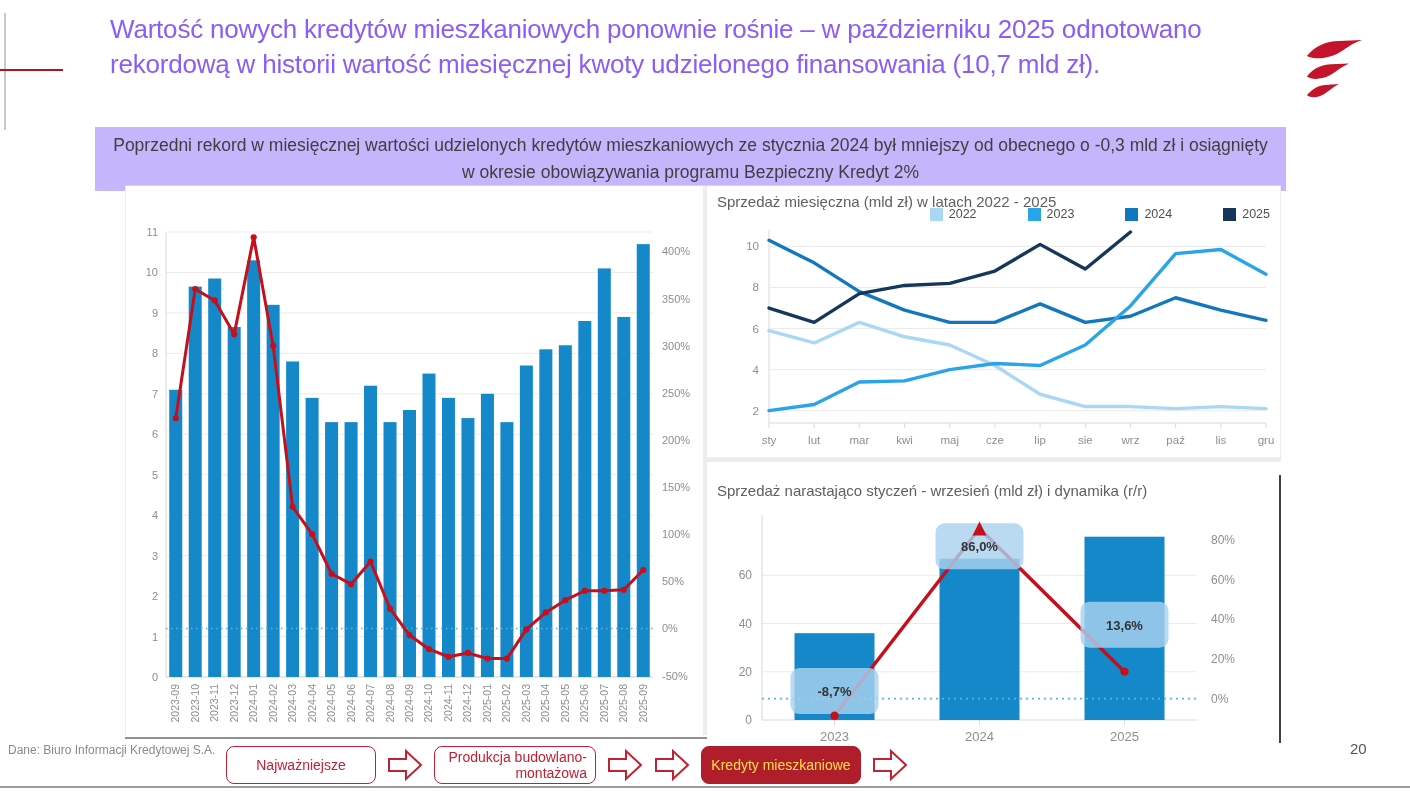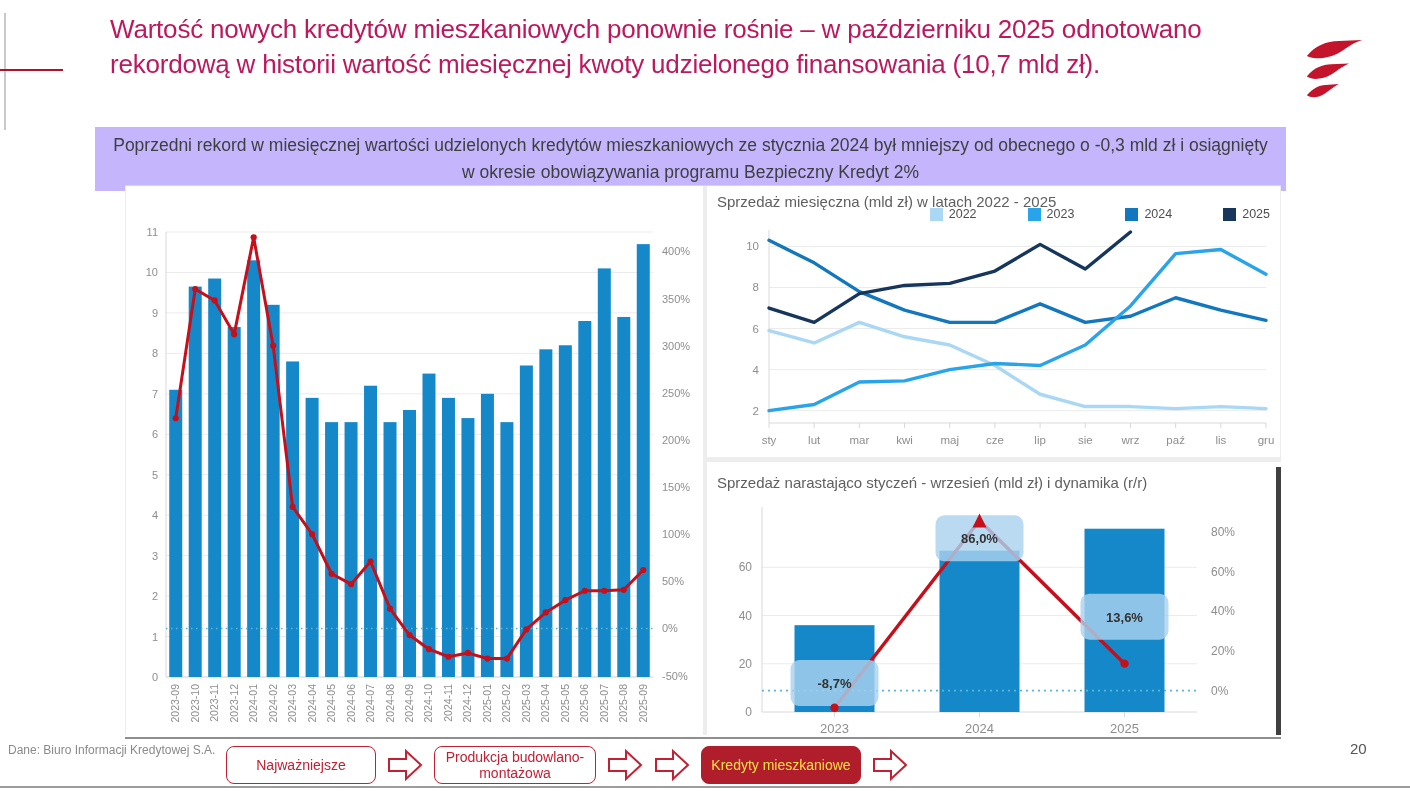--- a/index.html
+++ b/index.html
@@ -1,44 +1,44 @@
 <!DOCTYPE html>
 <html><head>
 <meta charset="utf-8">
 <style>
   html,body{margin:0;padding:0;background:#e9e9e9;}
   .slide{position:relative;width:1410px;height:791px;background:#ffffff;overflow:hidden;
          font-family:"Liberation Sans",sans-serif;}
   .accent-vline{position:absolute;left:4px;top:13px;width:2px;height:117px;background:#c9c9c9;}
   .accent-hline{position:absolute;left:0;top:69px;width:63px;height:2px;background:#b01226;}
   .page-title{position:absolute;left:110px;top:12px;width:1185px;font-size:26px;line-height:1.35;
-              color:#be185d;letter-spacing:-0.2px;}
+              color:#8b5cf6;letter-spacing:-0.2px;}
   .subtitle{position:absolute;left:95px;top:127px;width:1191px;box-sizing:border-box;
             background:#c4b5fd;color:#3f3f3f;font-size:17.5px;line-height:1.55;
             text-align:center;padding:5px 14px;}
   .logo{position:absolute;left:1304px;top:38px;width:60px;height:62px;}
   .dashboard{position:absolute;left:125px;top:185px;width:1156px;height:551px;
              border-top:1px solid #d6d6d6;border-bottom:2px solid #8f8f8f;box-sizing:content-box;}
   .panel{position:absolute;background:#fff;}
   .panel-left{left:0;top:0;width:577px;height:549px;border-left:1px solid #ededed;
               border-right:4px solid #ededed;}
   .panel-rt{left:582px;top:0;width:574px;height:276px;border-bottom:5px solid #ededed;
             border-right:1px solid #ededed;box-sizing:border-box;}
-  .panel-rb{left:582px;top:281px;width:574px;height:268px;border-right:5px solid #404040;
+  .panel-rb{left:582px;top:289px;width:574px;height:268px;border-right:2px solid #404040;
             box-sizing:border-box;}
   .panel-title{position:absolute;left:10px;top:7px;font-size:15px;color:#5f5f5f;white-space:nowrap;}
   .chart-svg{position:absolute;left:0;}
   .legend{position:absolute;right:10px;top:21px;display:flex;gap:15px;align-items:center;}
   .legend .item{display:flex;gap:6px;align-items:center;font-size:12.5px;color:#4f4f4f;padding-left:36px;}
   .legend .sw{width:13px;height:13px;display:inline-block;}
   .source{position:absolute;left:8px;top:743px;font-size:12px;color:#8a8a8a;text-align:right;}
   .nav{position:absolute;left:226px;top:746px;display:flex;gap:11px;align-items:center;}
   .nav-btn{box-sizing:border-box;border:1.6px solid #c22033;border-radius:8px;color:#c22033;
            background:#fff;font-size:14px;min-height:38px;display:flex;align-items:center;
-           justify-content:center;text-align:center;padding:2px 8px;line-height:1.15;cursor:pointer;}
+           justify-content:center;text-align:right;padding:2px 8px;line-height:1.15;cursor:pointer;}
   .nav-btn.active{background:#b01e2c;border-color:#b01e2c;color:#fde047;}
   .nb1{width:150px}.nb2{width:162px}.nb3{width:158px}.nb4{width:160px}.nb5{width:162px}
   .nav-arrow{flex:0 0 auto;display:flex;align-items:center;}
   .page-num{position:absolute;left:1350px;top:740px;font-size:15px;color:#555;}
   .bottom-line{position:absolute;left:0;top:786px;width:1410px;height:2px;background:#9c9c9c;}
 </style>
 </head>
 <body>
 
 <div class="slide">

